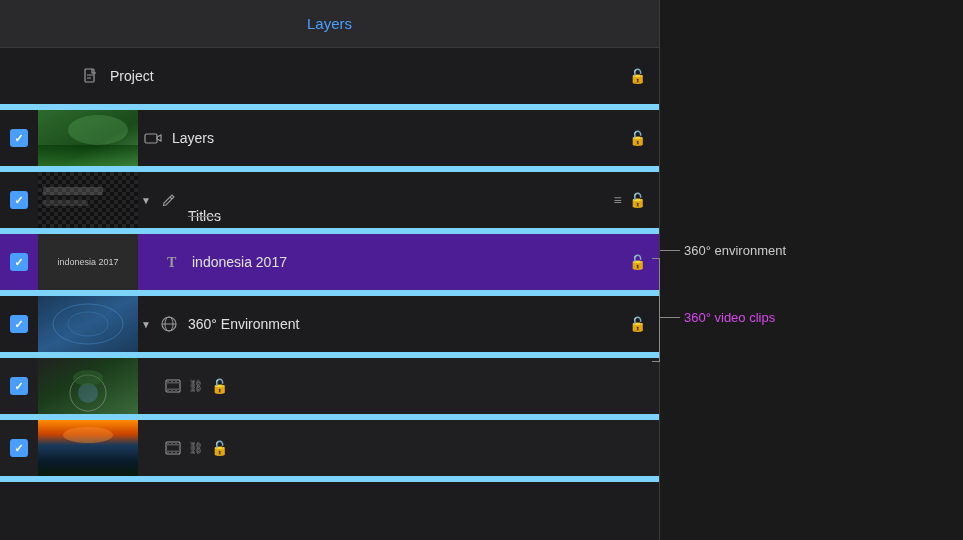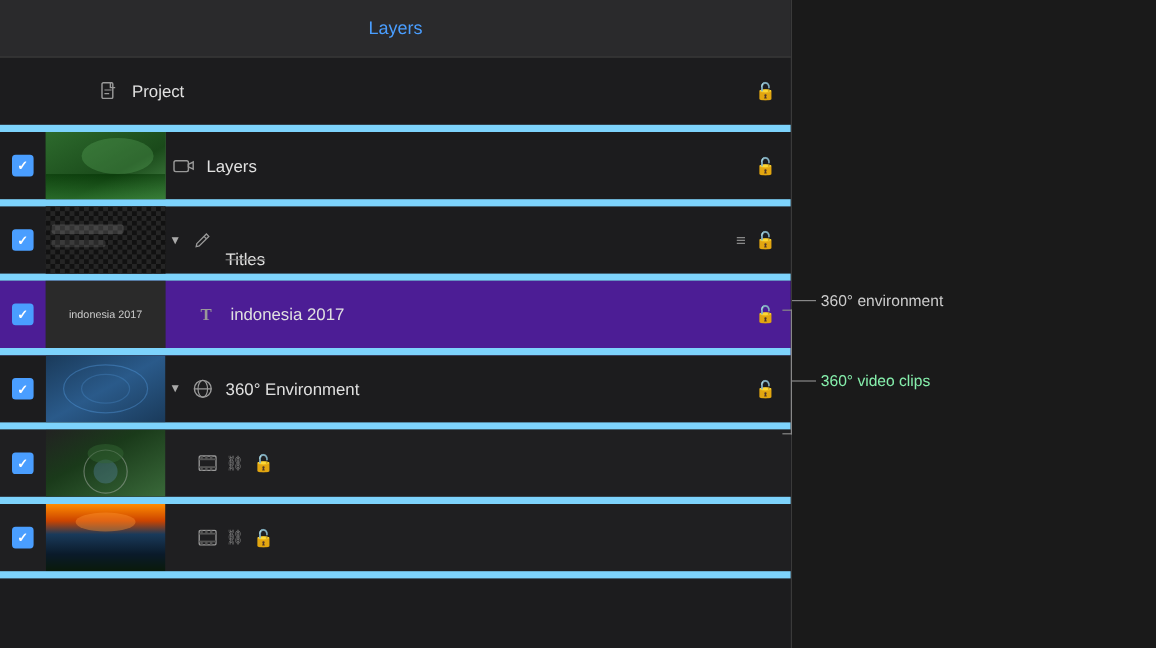--- a/index.html
+++ b/index.html
@@ -414,16 +414,16 @@
 
   <div style="position:absolute; top:243px; left:0; display:flex; align-items:center;">
     <div style="width:20px; height:1px; background:#888;"></div>
     <span style="font-size:13px; color:#ccc; white-space:nowrap; margin-left:4px;">360° environment</span>
   </div>
 
   <div style="position:absolute; top:310px; left:0; display:flex; align-items:center;">
 
     <div style="position:absolute; left:-8px; top:-52px; width:8px; height:104px; border-right:1px solid #888; border-top:1px solid #888; border-bottom:1px solid #888;"></div>
     <div style="width:20px; height:1px; background:#888; margin-left:0;"></div>
-    <span style="font-size:13px; color:#86efac; white-space:nowrap; margin-left:4px;">360° video clips</span>
+    <span style="font-size:13px; color:#d946ef; white-space:nowrap; margin-left:4px;">360° video clips</span>
   </div>
 
 </div>
 
 </body></html>

